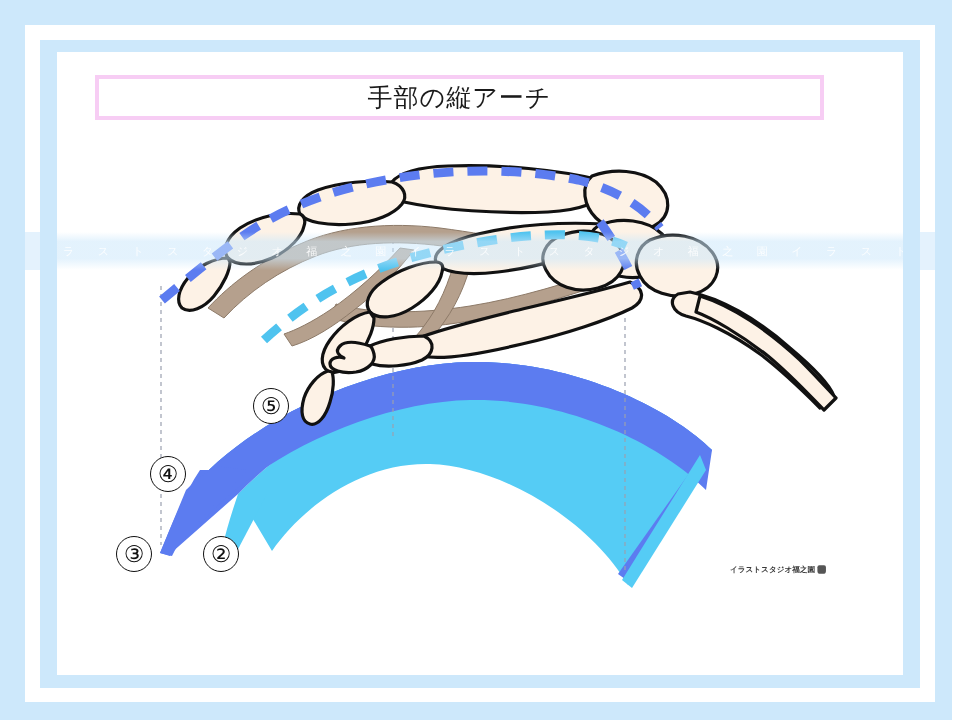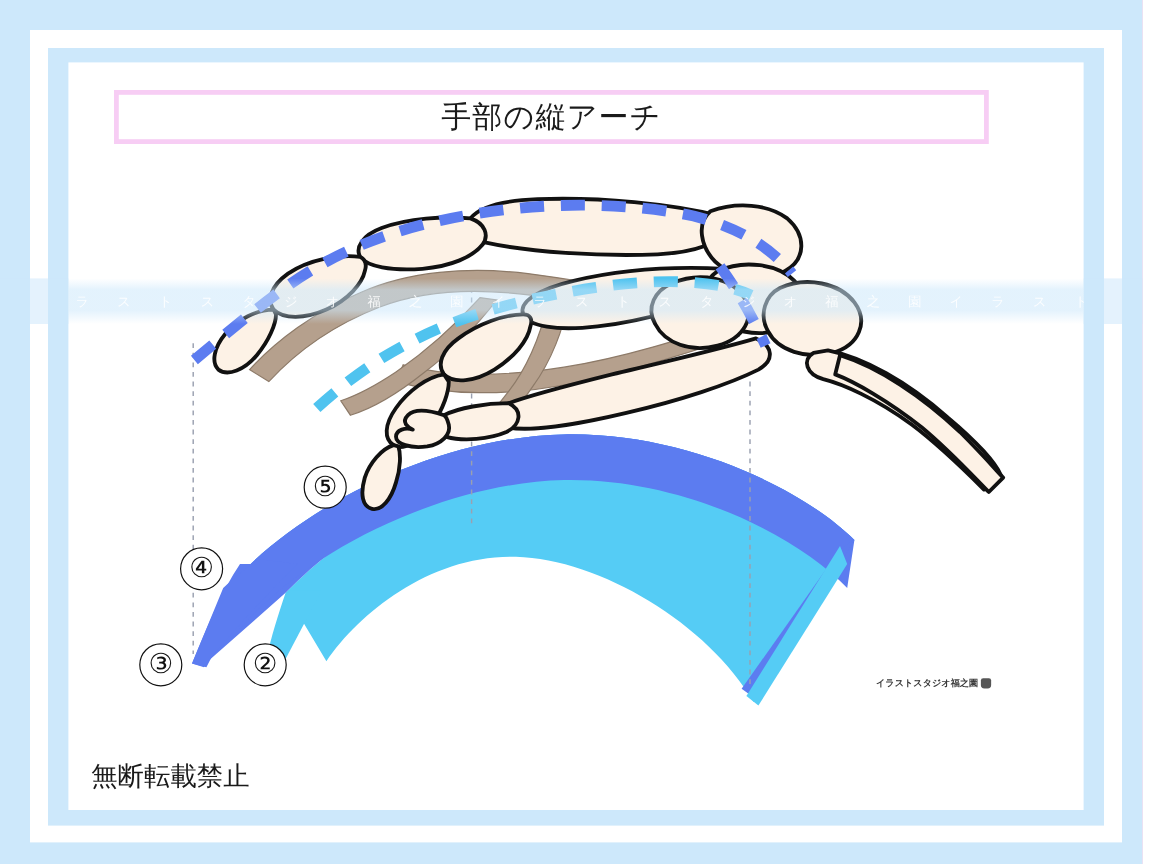--- a/index.html
+++ b/index.html
@@ -448,15 +448,14 @@
   <div class="studio-wm">
     <span>イラストスタジオ福之園</span>
     <span class="glyph"></span>
   </div>
 
   <div class="callout" style="left:253px; top:388px;">⑤</div>
   <div class="callout" style="left:150px; top:456px;">④</div>
   <div class="callout" style="left:116px; top:536px;">③</div>
   <div class="callout" style="left:203px; top:536px;">②</div>
 
-  <div class="footer-left">無断転載禁止</div>
 
 </div>
 
 </body></html>

